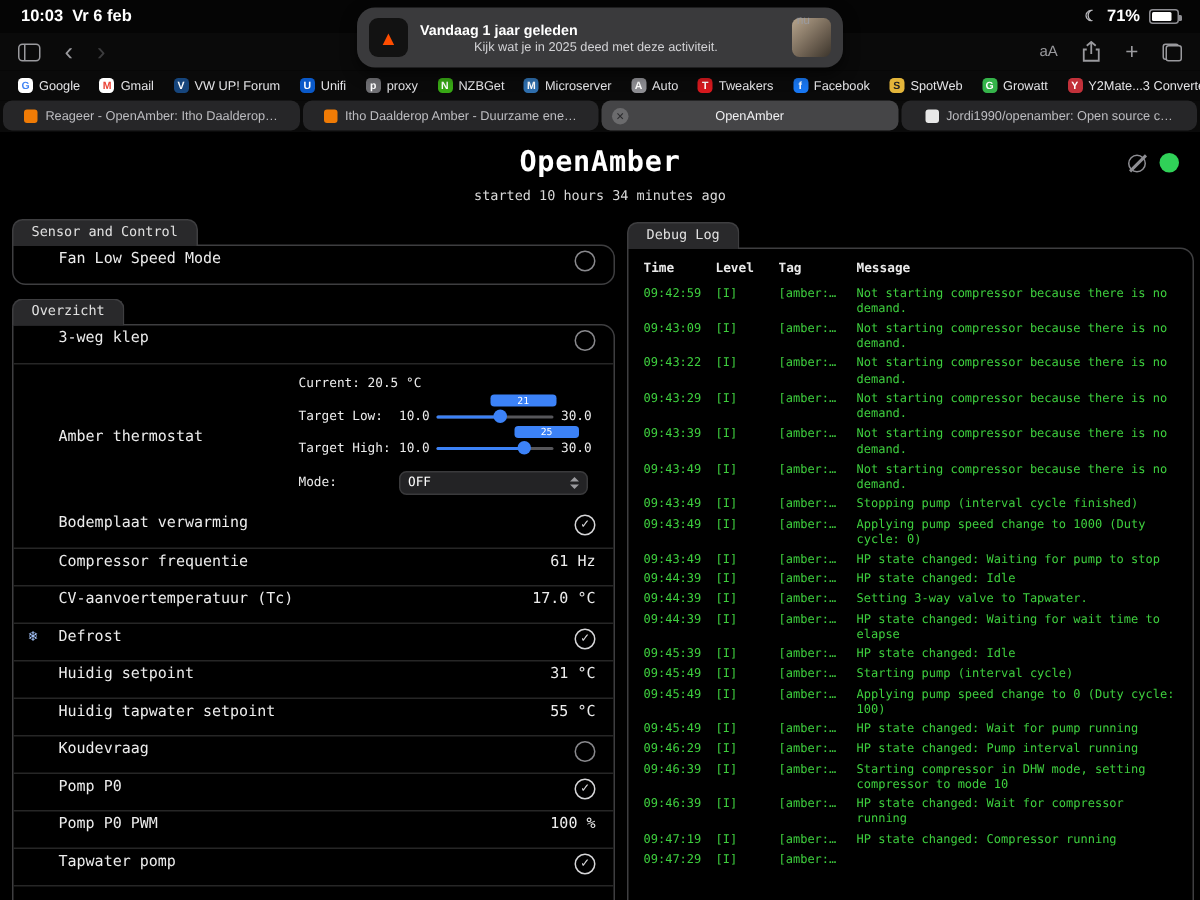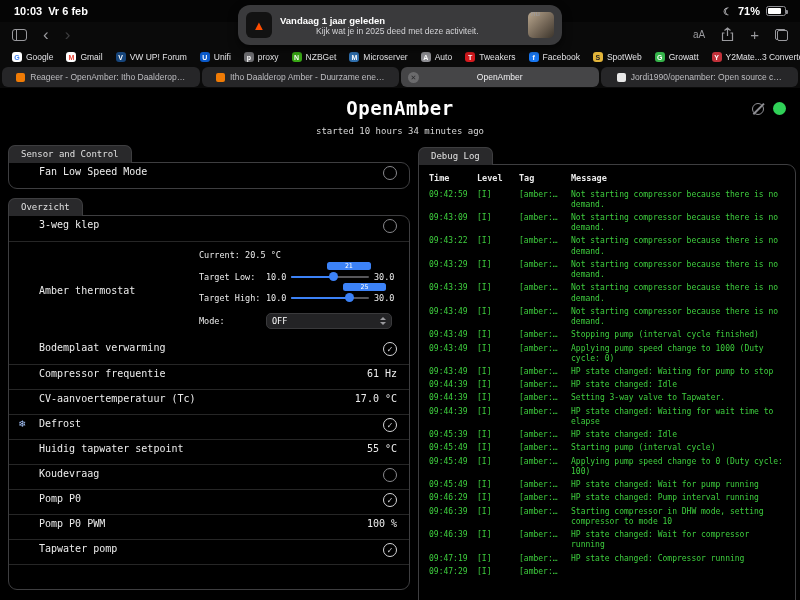--- a/index.html
+++ b/index.html
@@ -313,20 +313,24 @@
             <div class="prow">
               <div class="prow-label">CV-aanvoertemperatuur (Tc)</div>
               <div class="prow-value">17.0 °C</div>
             </div>
             <div class="prow">
               <div class="snow">❄</div>
               <div class="prow-label">Defrost</div>
               <div class="ctl check">✓</div>
             </div>
             <div class="prow">
+              <div class="prow-label">Huidig setpoint</div>
+              <div class="prow-value">31 °C</div>
+            </div>
+            <div class="prow">
               <div class="prow-label">Huidig tapwater setpoint</div>
               <div class="prow-value">55 °C</div>
             </div>
             <div class="prow">
               <div class="prow-label">Koudevraag</div>
               <div class="ctl radio"></div>
             </div>
             <div class="prow">
               <div class="prow-label">Pomp P0</div>
               <div class="ctl check">✓</div>

